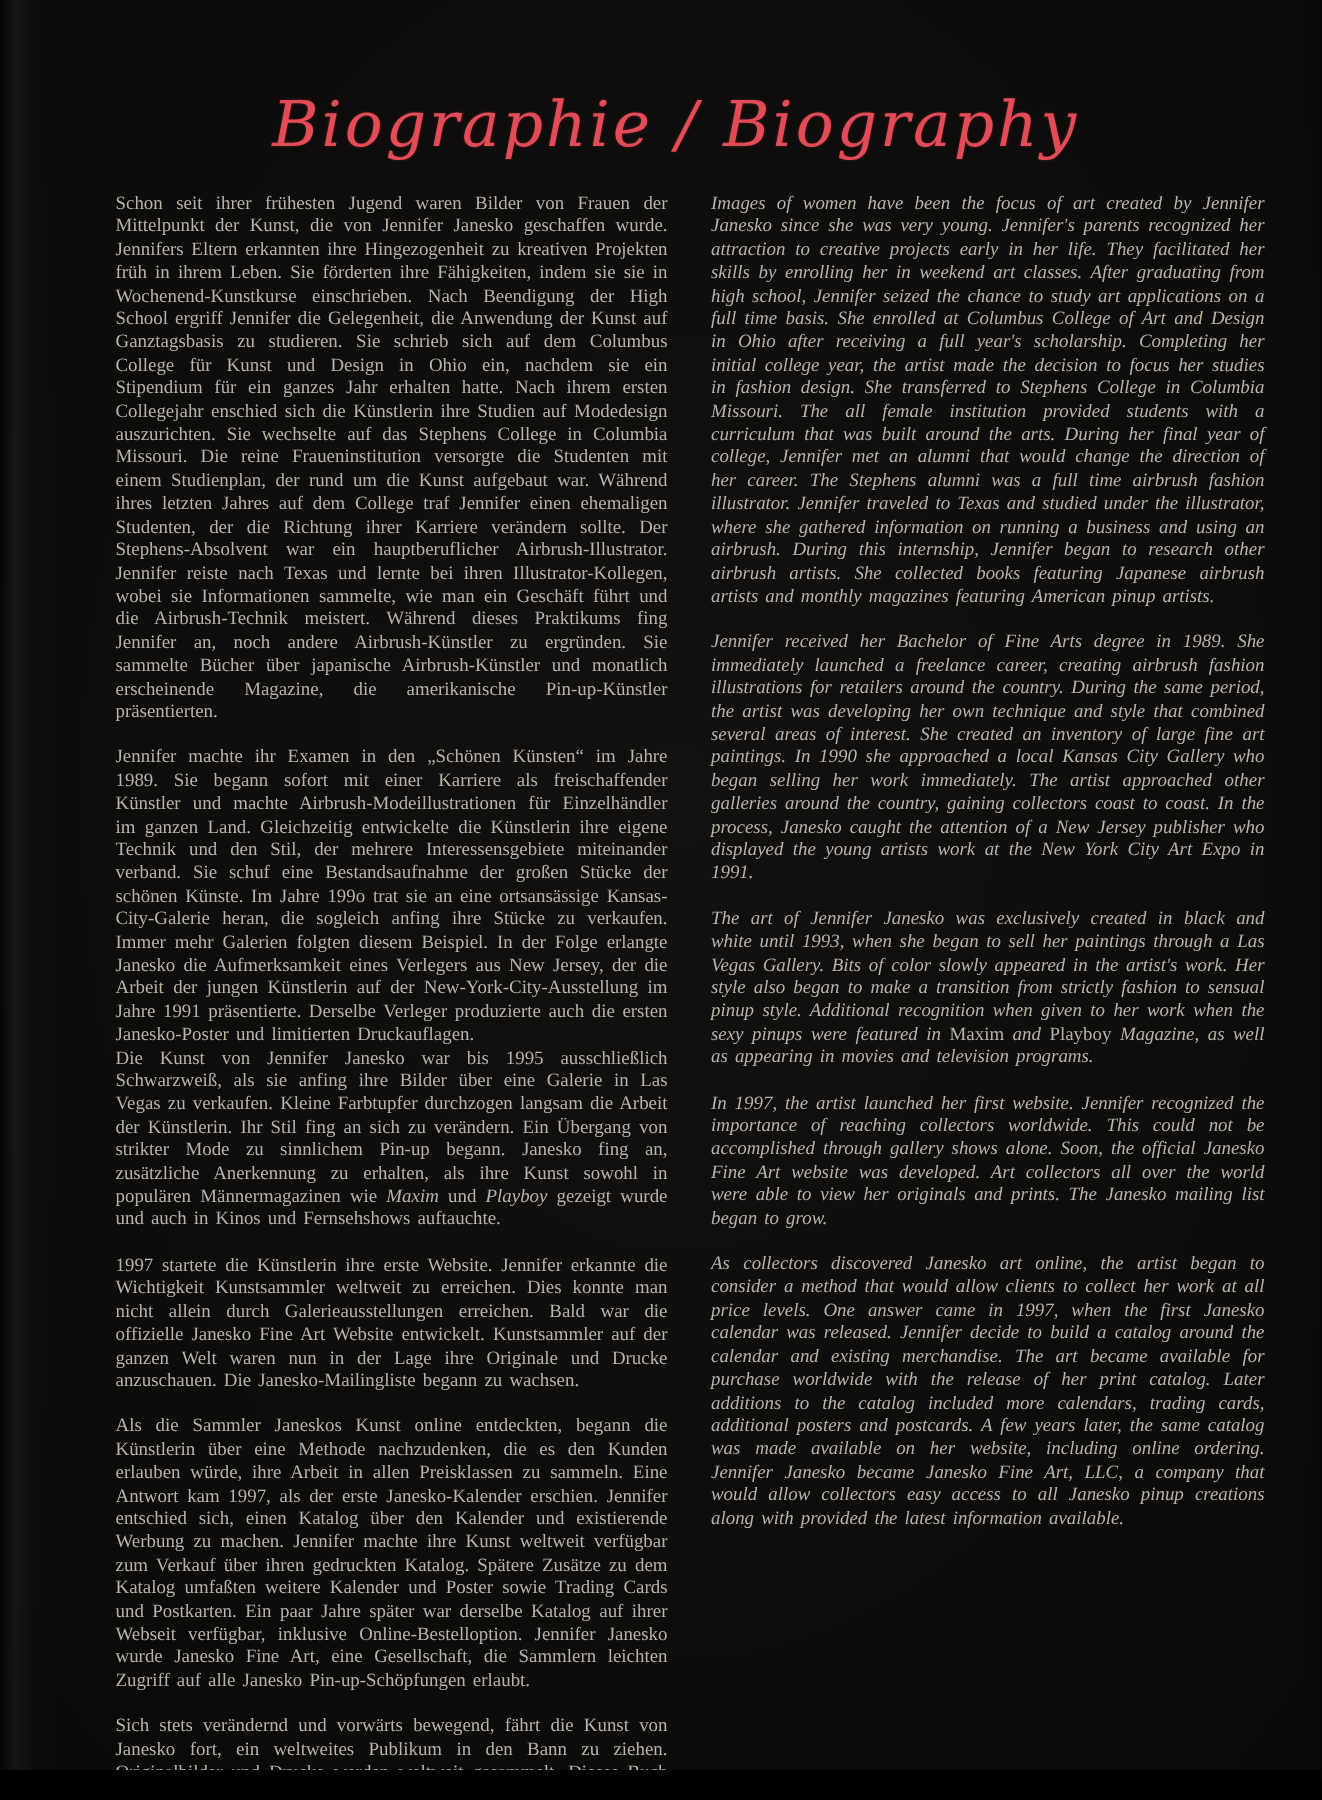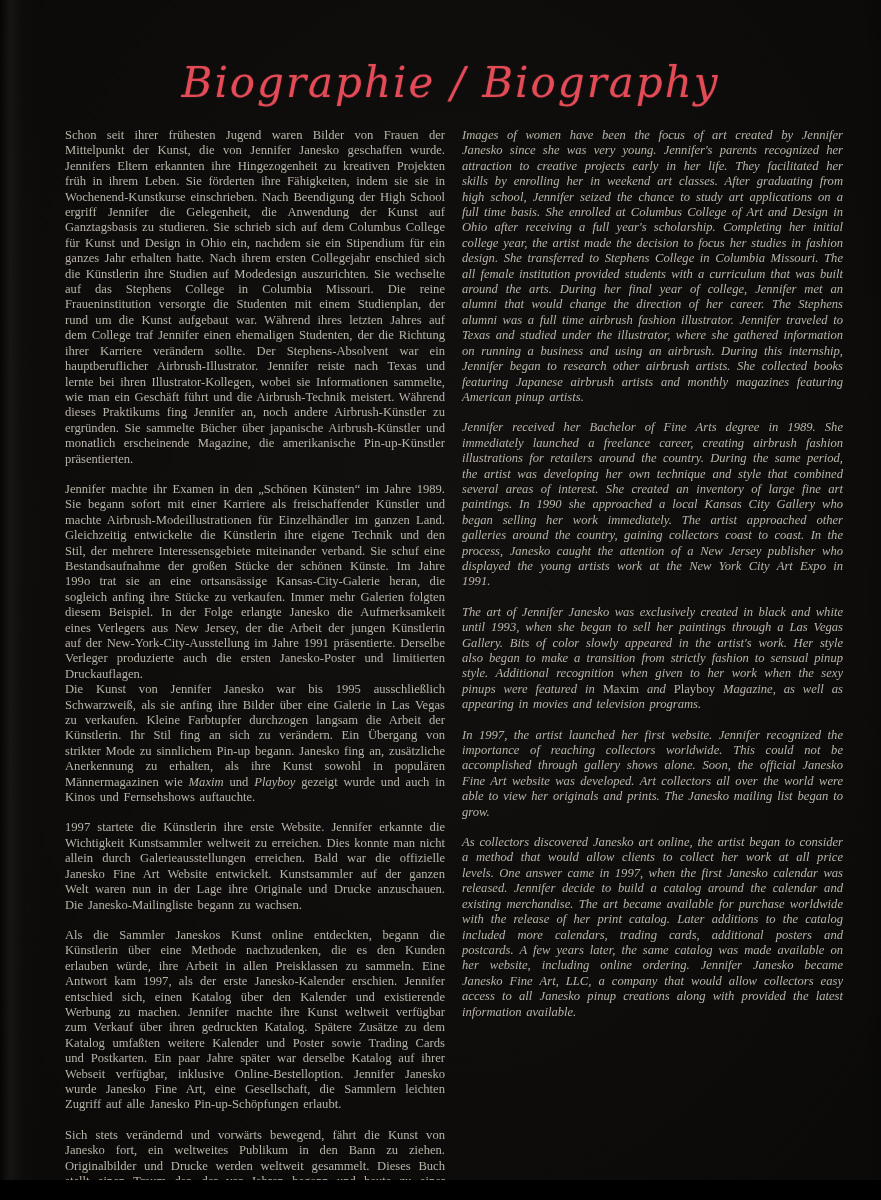--- a/index.html
+++ b/index.html
@@ -34,21 +34,21 @@
     position:absolute;top:128px;left:65px;right:38px;
     display:flex;
   }
   .col{
     color:var(--text-color,#b9b3a8);
     font-size:12.6px;
     line-height:15.4px;
     text-align:justify;
   }
   .col p{
-    margin:0 0 15px 0;
+    margin:0 0 15px 12px;
     white-space:pre-line;
     word-spacing:1.6px;
   }
   .col p:last-child{margin-bottom:0;}
   .col-german{width:380px;margin-right:17px;}
   .col-english{width:381px;font-style:italic;}
   .col-english .rm{font-style:normal;}
 </style>
 </head>
 <body>

